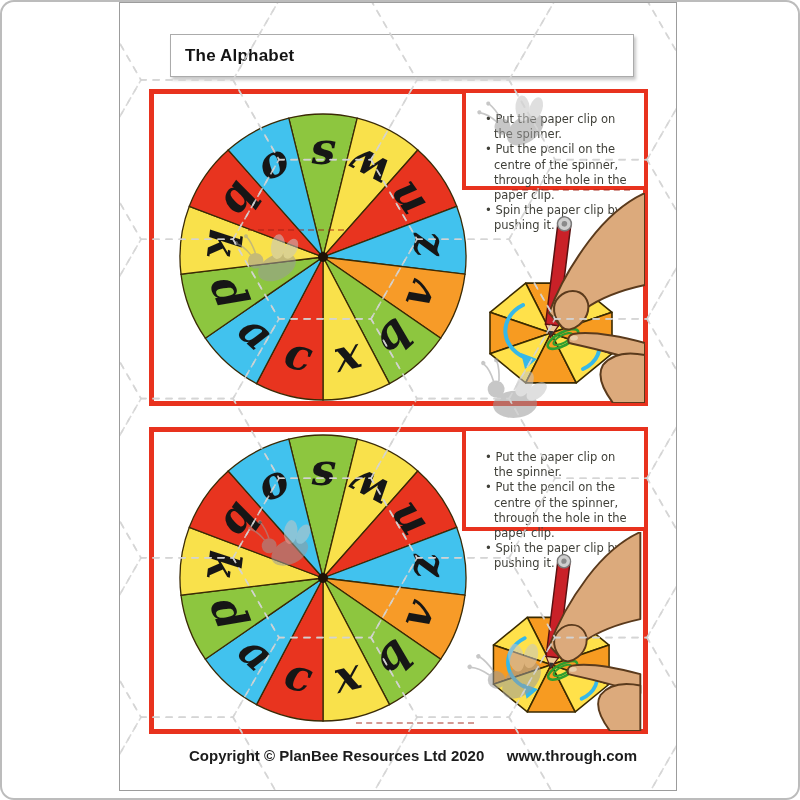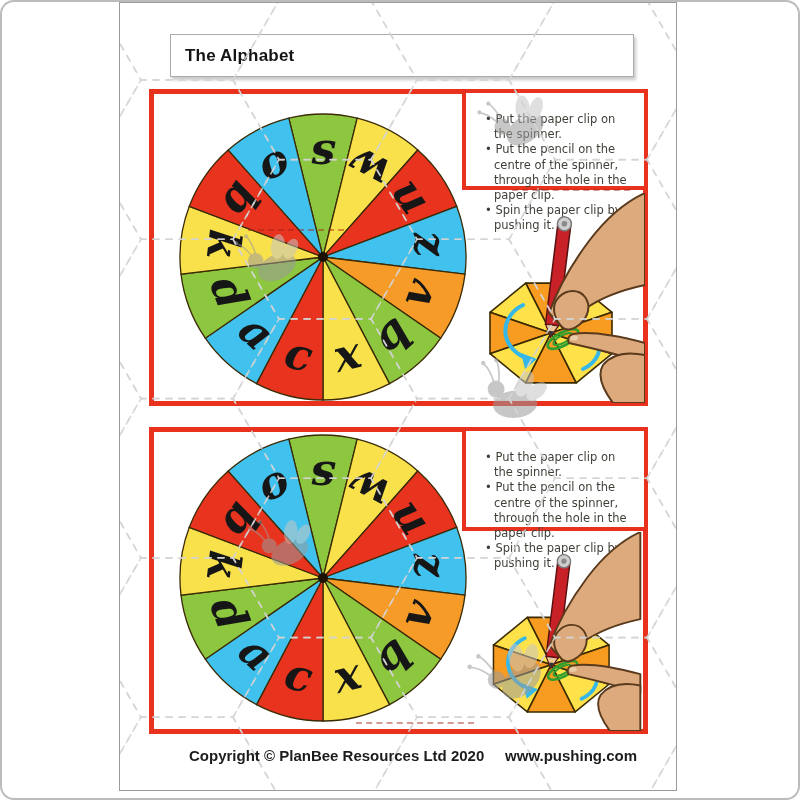--- a/index.html
+++ b/index.html
@@ -360,17 +360,17 @@
         <path d="M527.0,634.5 L573.0,554.8 L665.0,554.8 L711.0,634.5 L665.0,714.2 L573.0,714.2 Z" fill="none" stroke="#d4d4d4" stroke-width="1.6" stroke-dasharray="7 6" opacity="0.85"></path>
         <path d="M527.0,793.8 L573.0,714.1 L665.0,714.1 L711.0,793.8 L665.0,873.5 L573.0,873.5 Z" fill="none" stroke="#d4d4d4" stroke-width="1.6" stroke-dasharray="7 6" opacity="0.85"></path>
       </svg>
 
     <div class="wm-dash wm-1"></div>
     <div class="wm-dash wm-2"></div>
     <div class="wm-dash wm-3"></div>
 
     <div class="footer">
       <span>Copyright © PlanBee Resources Ltd 2020</span>
-      <span>www.pushing.com</span>
+      <span>www.through.com</span>
     </div>
 
   </div>
 </div>
 
 </body></html>

